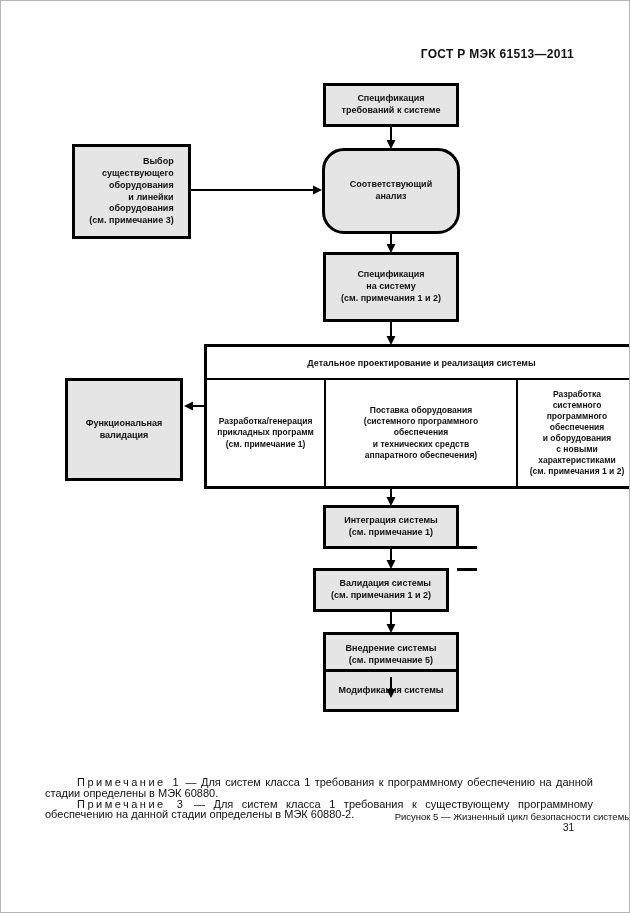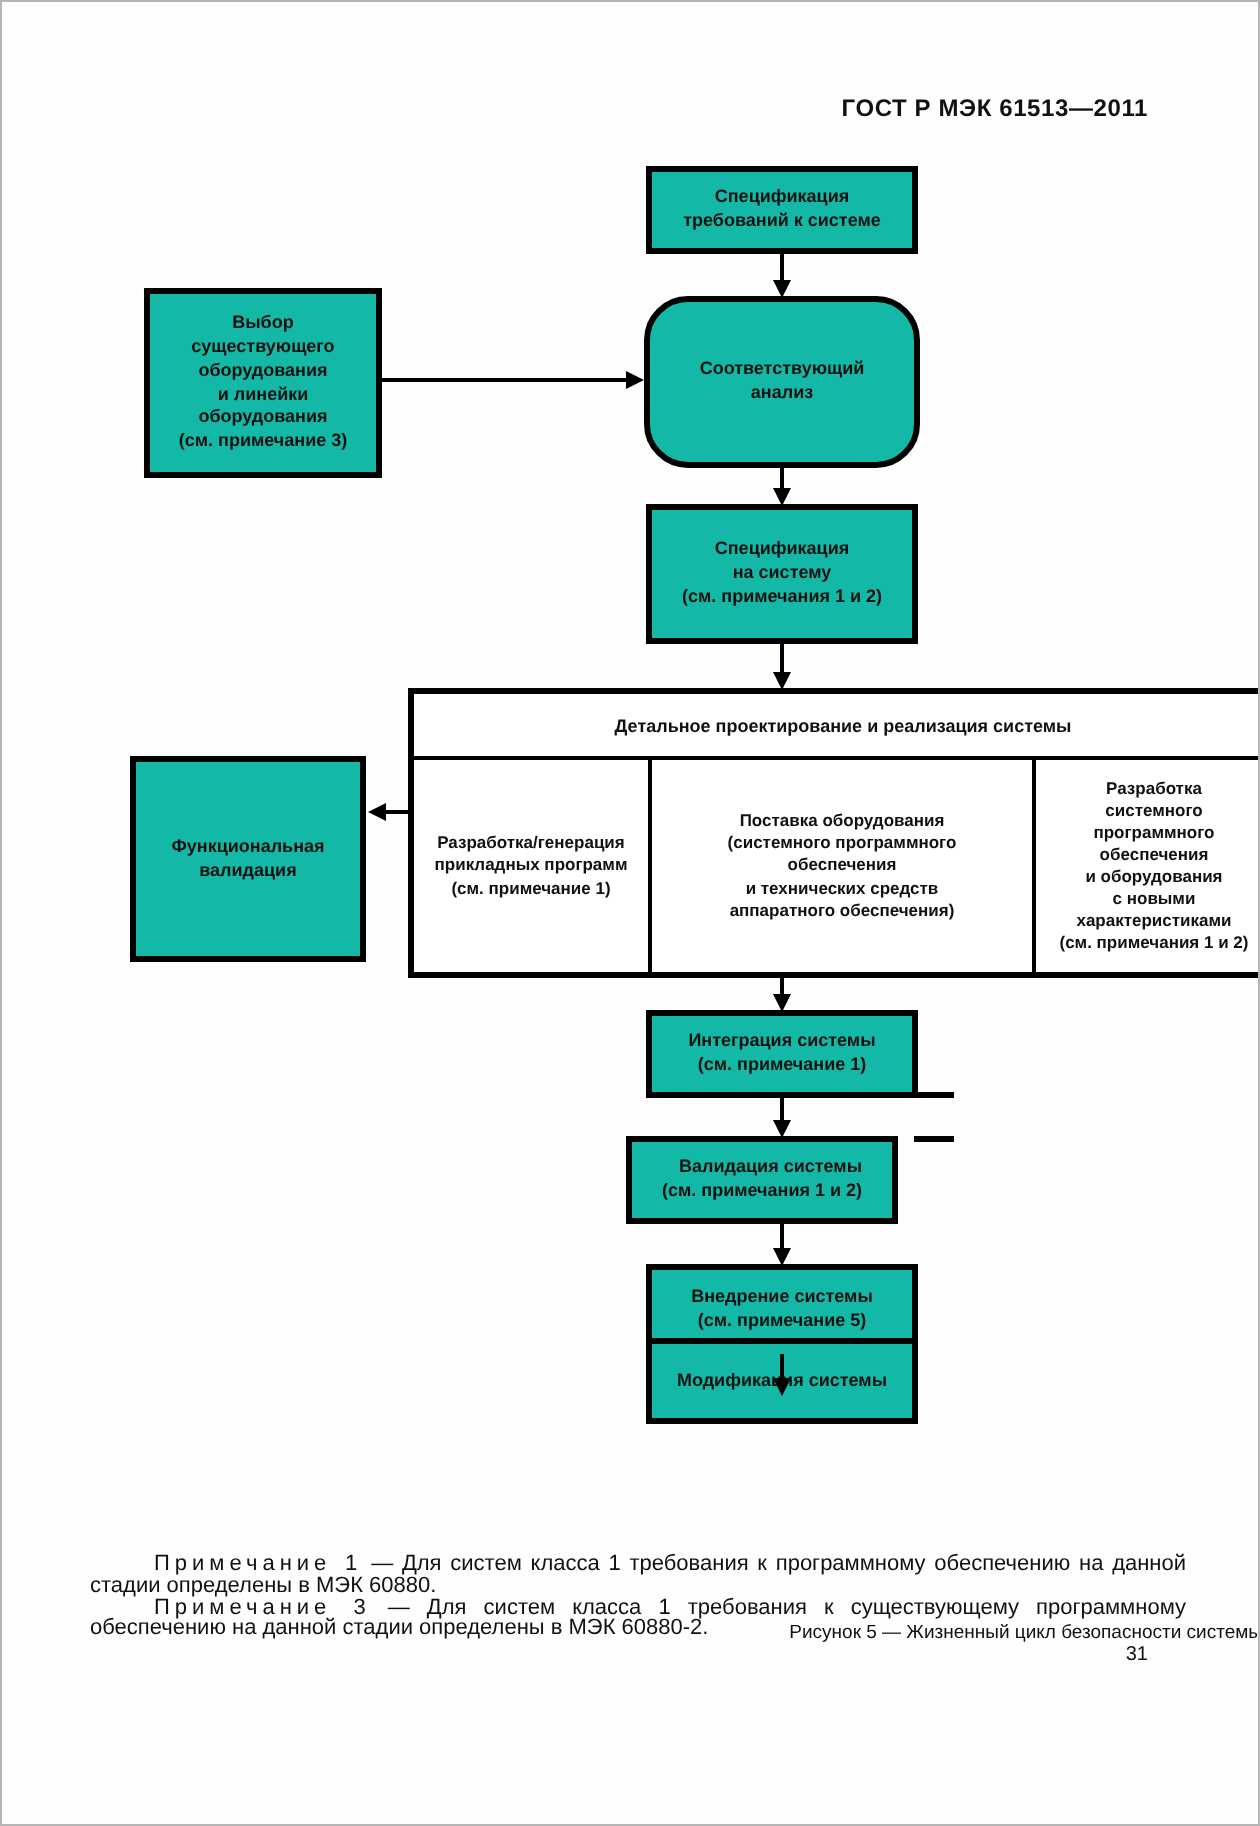--- a/index.html
+++ b/index.html
@@ -7,21 +7,21 @@
     position:relative;width:630px;height:913px;margin:0 auto;
     background:#fefefe;border:1px solid #b5b5b5;box-sizing:border-box;
     font-family:"Liberation Sans","DejaVu Sans",sans-serif;color:#111;
     overflow:hidden;
   }
   .header{
     position:absolute;top:46px;right:55px;
     font-size:12px;font-weight:bold;letter-spacing:.3px;
   }
   .box{
-    position:absolute;box-sizing:border-box;border:3px solid #000;background:#14b8a6;
+    position:absolute;box-sizing:border-box;border:3px solid #000;background:#e5e5e5;
     display:flex;align-items:center;justify-content:center;
     text-align:center;font-weight:bold;font-size:9px;line-height:1.32;
     white-space:pre-line;padding:2px;
   }
   .bigbox{
     position:absolute;box-sizing:border-box;border:3px solid #000;background:#fff;
     display:flex;flex-direction:column;
   }
   .bigbox-title{
     height:31px;border-bottom:2px solid #000;
@@ -55,21 +55,21 @@
 </head>
 <body>
 
 <div class="page">
 
   <div class="header">ГОСТ Р МЭК 61513—2011</div>
 
   <div class="box" style="left:322px;top:82px;width:136px;height:44px;">Спецификация
 требований к системе</div>
 
-  <div class="box" style="left:71px;top:143px;width:119px;height:95px;">Выбор
+  <div class="box" style="left:71px;top:143px;width:119px;height:95px;text-align:right;">Выбор
 существующего
 оборудования
 и линейки
 оборудования
 (см. примечание 3)</div>
 
   <div class="box" style="left:321px;top:147px;width:138px;height:86px;border-radius:22px;">Соответствующий
 анализ</div>
 
   <div class="box" style="left:322px;top:251px;width:136px;height:70px;">Спецификация

